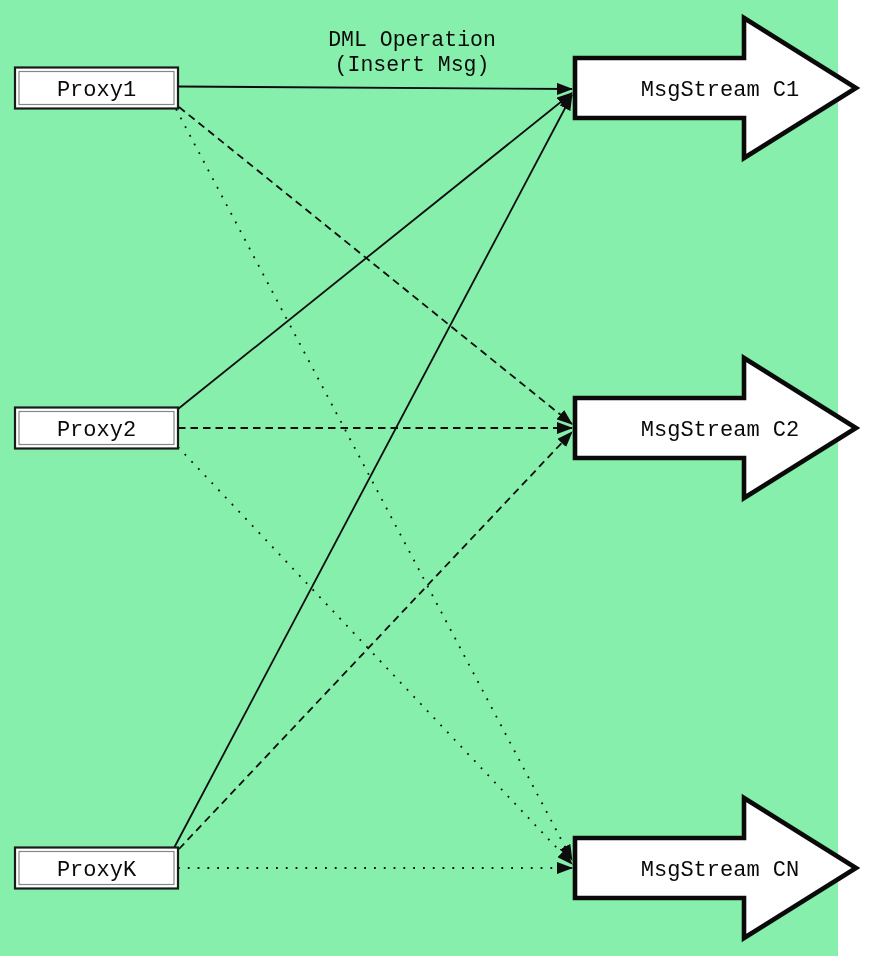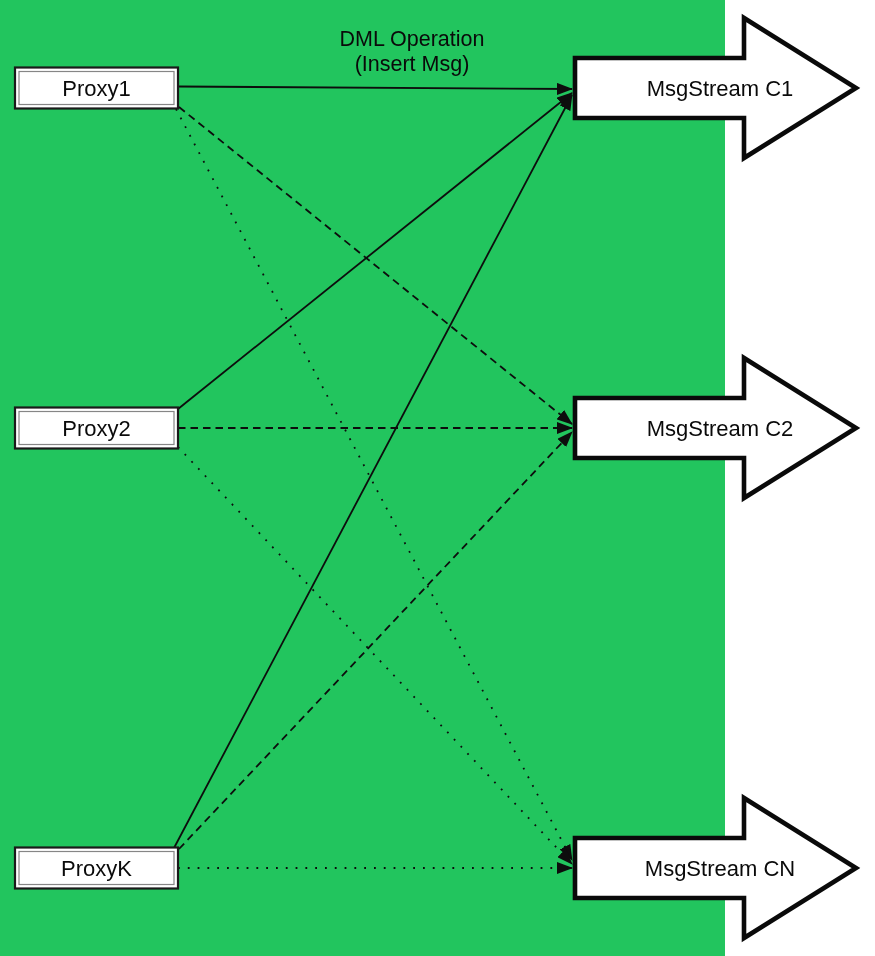--- a/index.html
+++ b/index.html
@@ -2,24 +2,25 @@
 <html><head>
 <meta charset="utf-8">
 <style>
   html, body {
     margin: 0;
     padding: 0;
     background: #ffffff;
     font-family: "Liberation Sans", sans-serif;
   }
   .canvas-wrap {
-    width: 725px;
+    width: 838px;
     height: 956px;
     position: relative;
-    background: #22c55e;
+    background: #86efac;
+    font-family: Liberation Mono, monospace;
   }
   svg { display: block; }
   .edge {
     stroke: #0d0d0d;
     stroke-width: 1.8;
     fill: none;
   }
   .edge.solid  { stroke-dasharray: none; }
   .edge.dashed { stroke-dasharray: 7.5 5; }
   .edge.dotted { stroke-dasharray: 1.8 8; }

